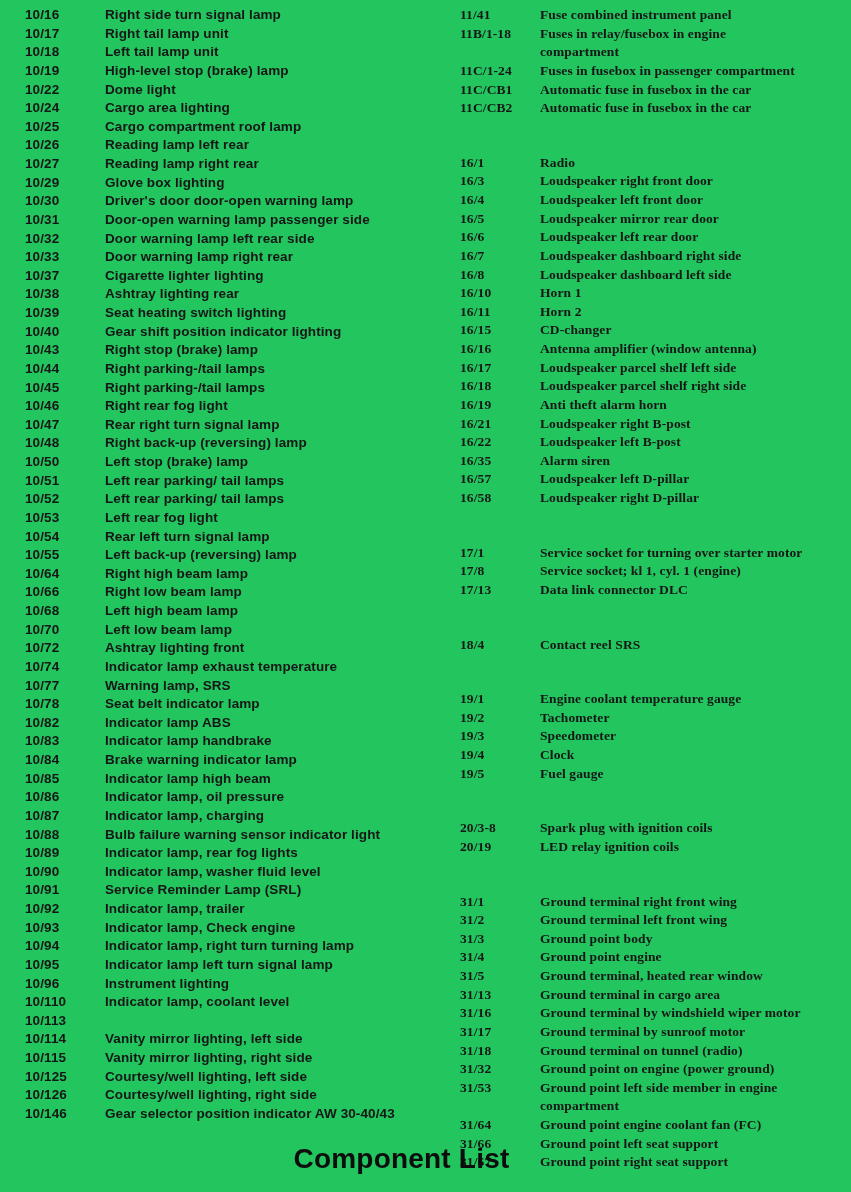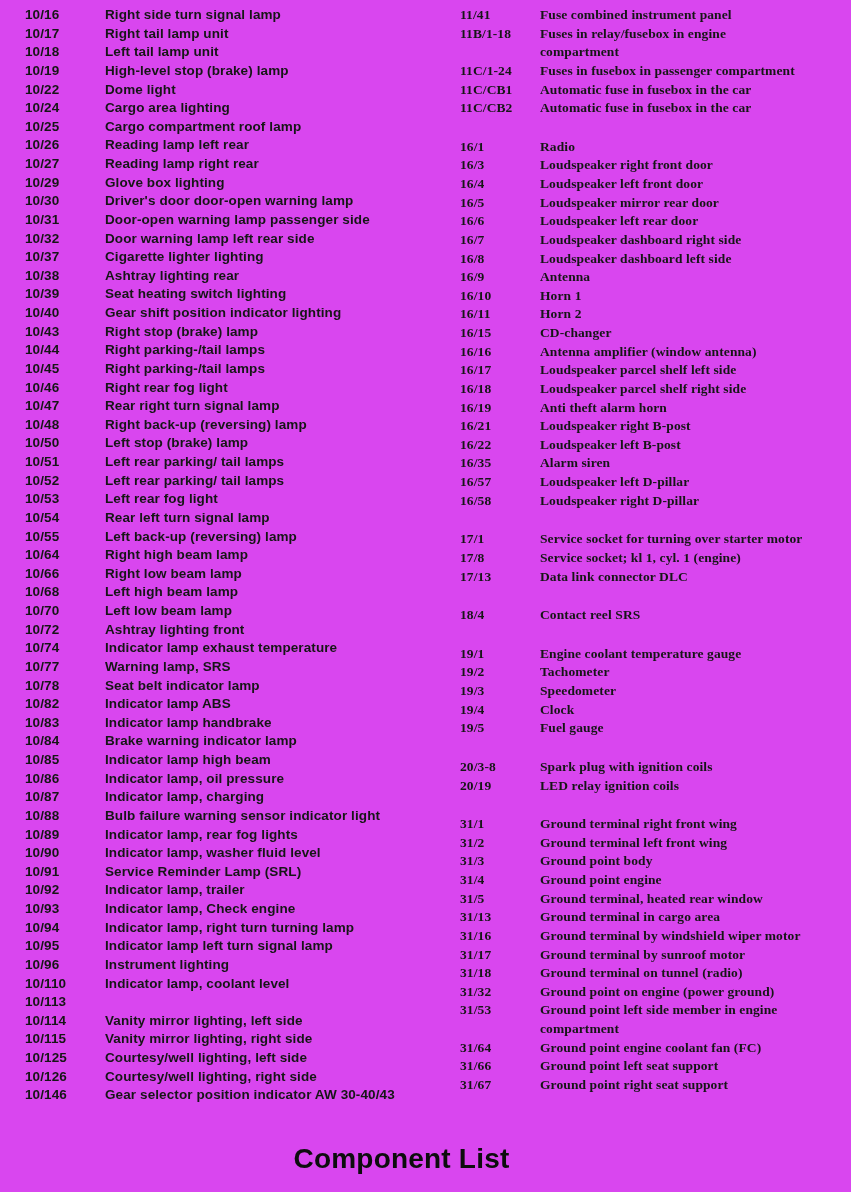--- a/index.html
+++ b/index.html
@@ -4,35 +4,35 @@
 <style>
   html, body {
     margin: 0;
     padding: 0;
     background: #f4f4f2;
   }
   .page {
     position: relative;
     width: 851px;
     height: 1192px;
-    background: #d946ef;
+    background: #22c55e;
     overflow: hidden;
     font-family: "Liberation Sans", "DejaVu Sans", sans-serif;
     font-weight: bold;
     color: #161616;
     -webkit-font-smoothing: antialiased;
   }
   .col {
     position: absolute;
     top: 6px;
   }
   .col-left  { left: 25px;  width: 425px; }
   .col-right { left: 460px; width: 391px; font-family: Liberation Serif, serif; }
   .group { margin: 0; }
-  .group + .group { margin-top: 20px; }
+  .group + .group { margin-top: 36px; }
   .row {
     display: flex;
     align-items: flex-start;
     font-size: 13.5px;
     line-height: 18.63px;
     letter-spacing: 0.1px;
   }
   .code {
     flex: 0 0 80px;
     white-space: nowrap;
@@ -106,20 +106,24 @@
         </div>
         <div class="row">
           <span class="code">10/31</span>
           <span class="desc">Door-open warning lamp passenger side</span>
         </div>
         <div class="row">
           <span class="code">10/32</span>
           <span class="desc">Door warning lamp left rear side</span>
         </div>
         <div class="row">
+          <span class="code">10/33</span>
+          <span class="desc">Door warning lamp right rear</span>
+        </div>
+        <div class="row">
           <span class="code">10/37</span>
           <span class="desc">Cigarette lighter lighting</span>
         </div>
         <div class="row">
           <span class="code">10/38</span>
           <span class="desc">Ashtray lighting rear</span>
         </div>
         <div class="row">
           <span class="code">10/39</span>
           <span class="desc">Seat heating switch lighting</span>
@@ -342,24 +346,20 @@
           <span class="code">16/6</span>
           <span class="desc">Loudspeaker left rear door</span>
         </div>
         <div class="row">
           <span class="code">16/7</span>
           <span class="desc">Loudspeaker dashboard right side</span>
         </div>
         <div class="row">
           <span class="code">16/8</span>
           <span class="desc">Loudspeaker dashboard left side</span>
-        </div>
-        <div class="row">
-          <span class="code">16/9</span>
-          <span class="desc">Antenna</span>
         </div>
         <div class="row">
           <span class="code">16/10</span>
           <span class="desc">Horn 1</span>
         </div>
         <div class="row">
           <span class="code">16/11</span>
           <span class="desc">Horn 2</span>
         </div>
         <div class="row">

